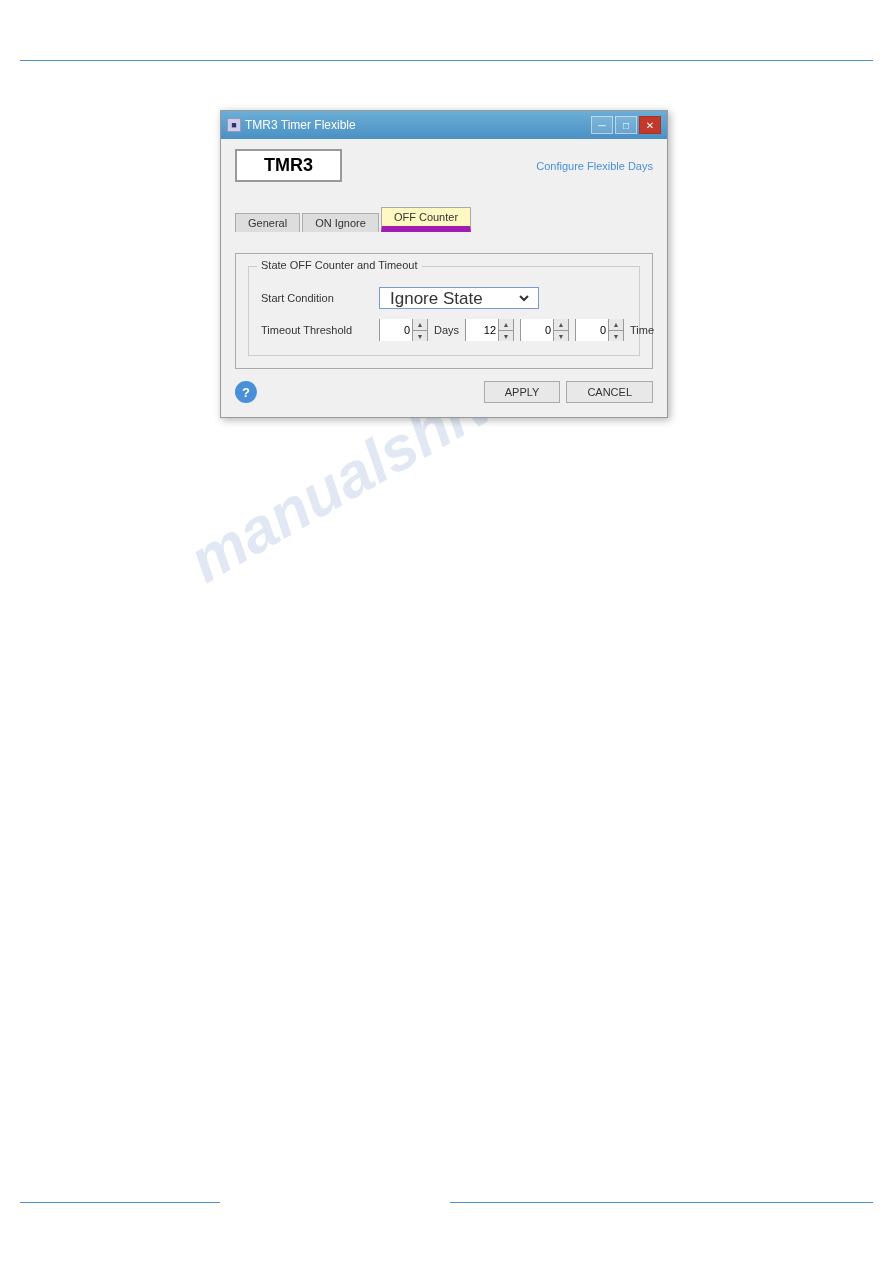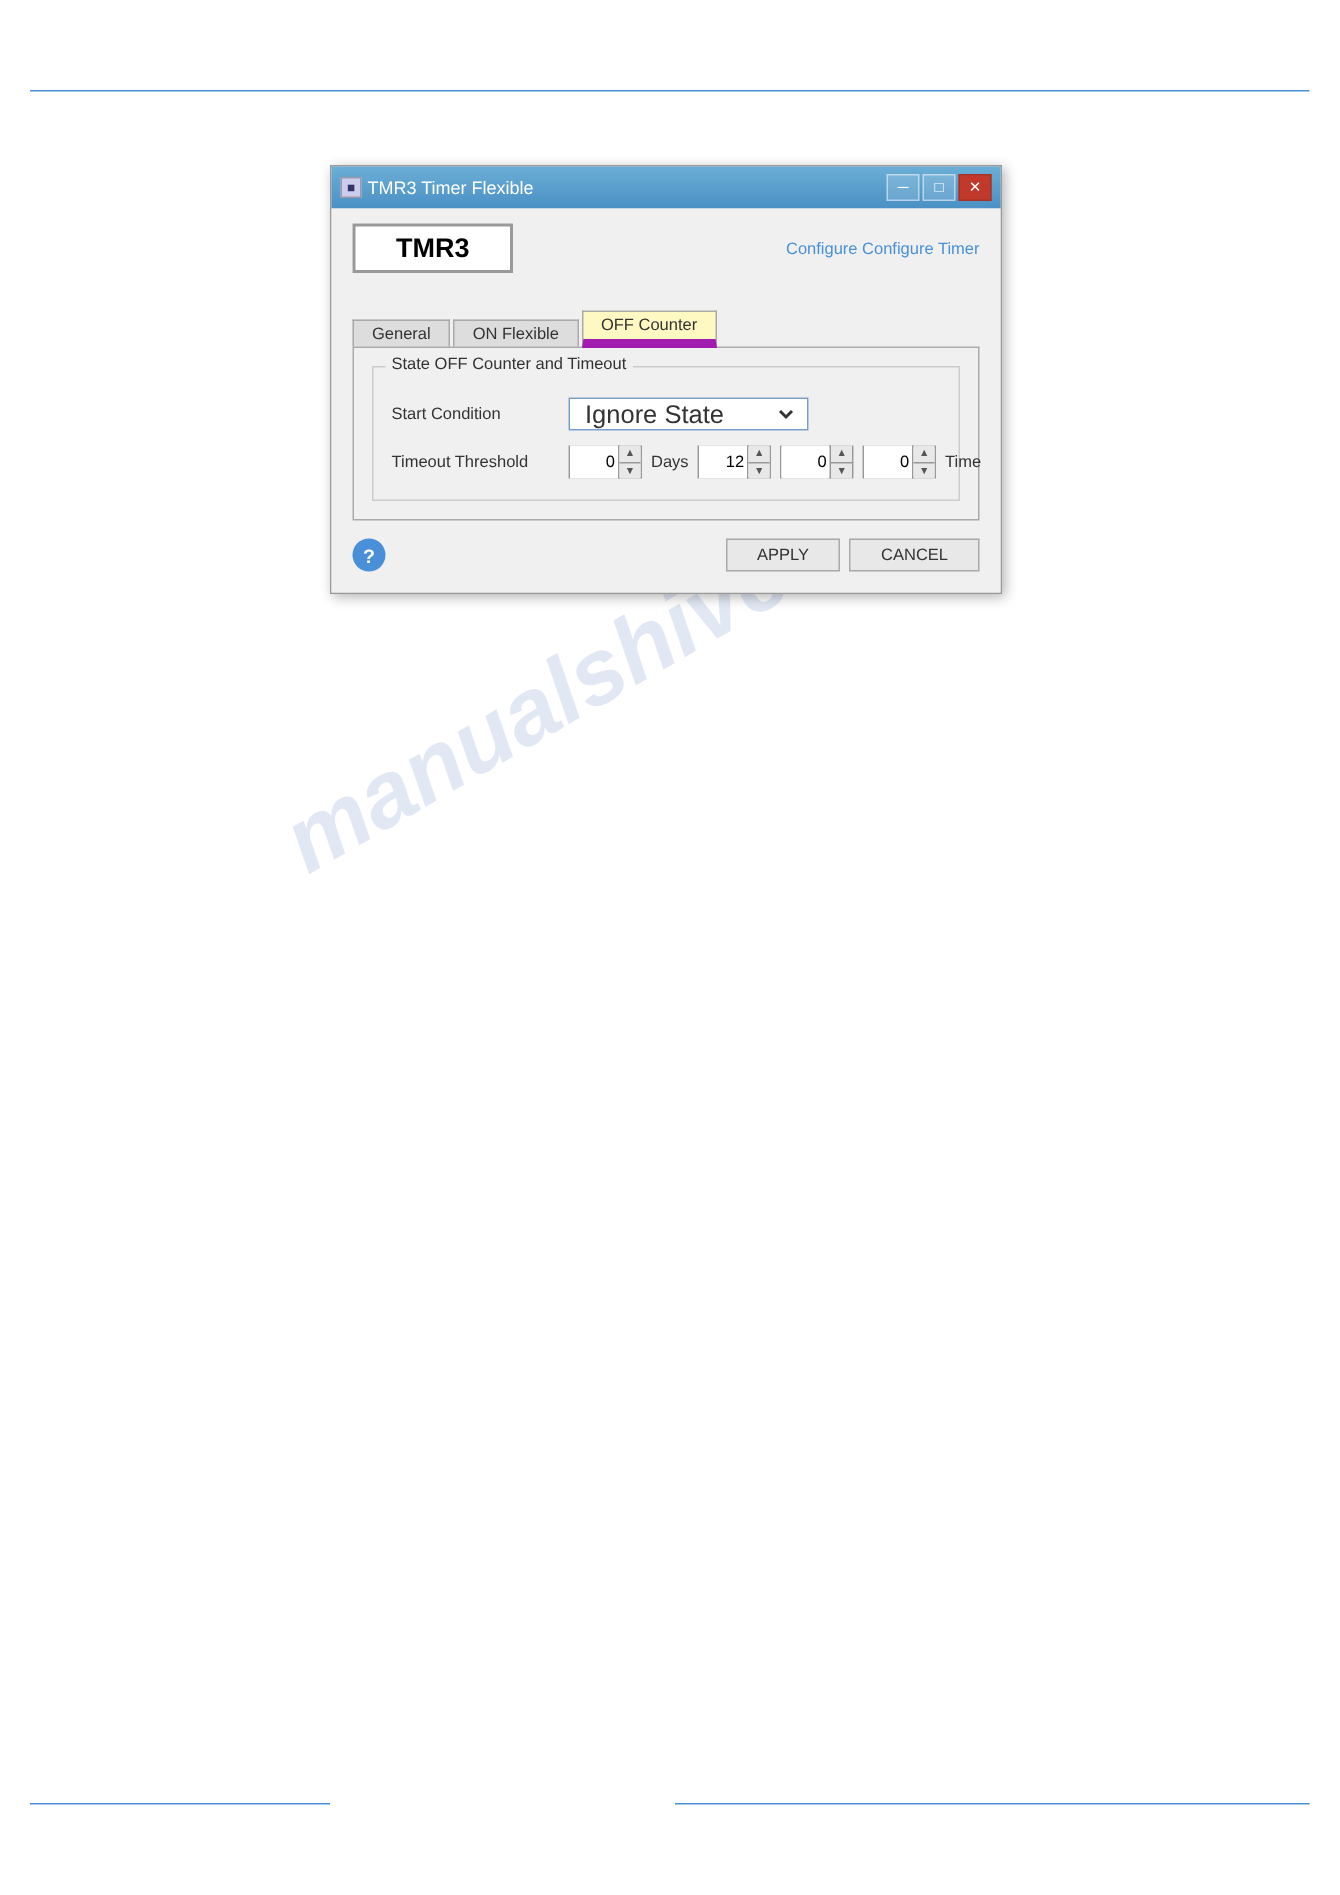--- a/index.html
+++ b/index.html
@@ -182,20 +182,21 @@
       z-index: 2;
     }
 
     
     .panel {
       border: 1px solid #aaa;
       background: #f0f0f0;
       padding: 12px;
       position: relative;
       z-index: 1;
+      margin-top: 22px;
     }
 
     .panel-section {
       border: 1px solid #ccc;
       padding: 10px 12px 14px 12px;
       position: relative;
       background: #f0f0f0;
     }
 
     .panel-section-legend {
@@ -365,26 +366,26 @@
       <button class="title-btn">─</button>
       <button class="title-btn">□</button>
       <button class="title-btn close">✕</button>
     </div>
   </div>
 
   <div class="dialog-content">
 
     <div class="dialog-header">
       <div class="tmr-label-box">TMR3</div>
-      <a class="configure-link">Configure Configure Timer</a>
+      <a class="configure-link">Configure Flexible Days</a>
     </div>
 
     <div class="tabs">
       <div class="tab">General</div>
-      <div class="tab">ON Flexible</div>
+      <div class="tab">ON Ignore</div>
       <div class="tab active">OFF Counter</div>
     </div>
 
     <div class="panel">
       <div class="panel-section">
         <span class="panel-section-legend">State OFF Counter and Timeout</span>
 
         <div class="form-row">
           <span class="form-label">Start Condition</span>
           <div class="dropdown">

